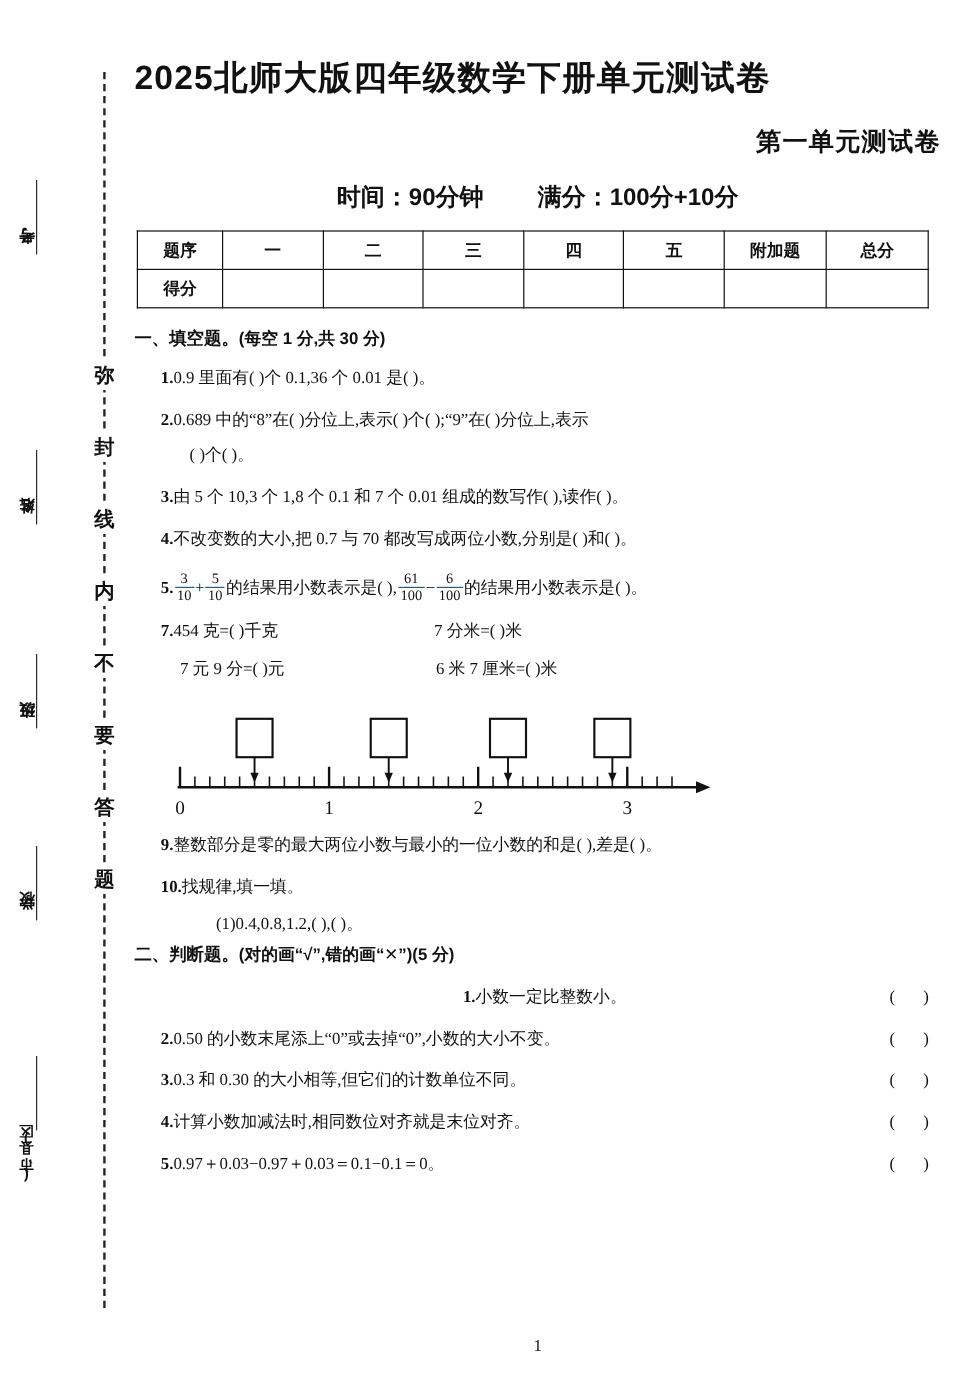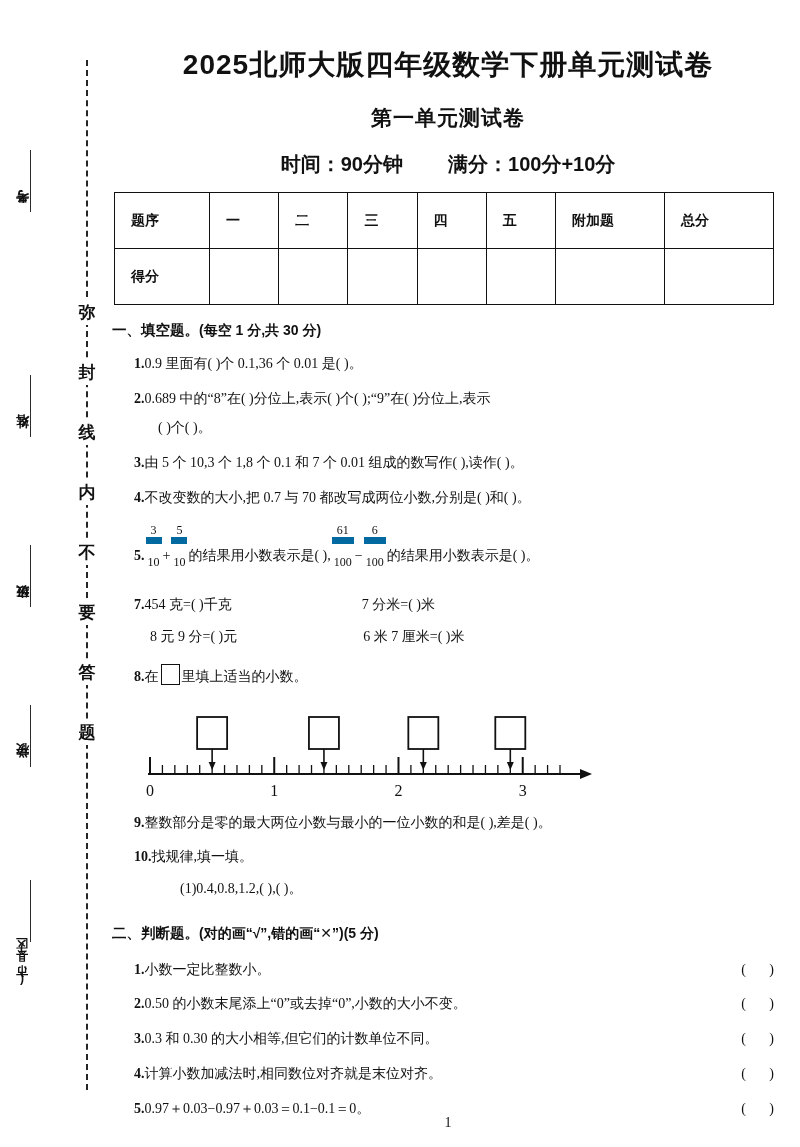--- a/index.html
+++ b/index.html
@@ -77,29 +77,28 @@
   
   .sheet {
     position: absolute;
     left: 112px;
     top: 0;
     width: 672px;
     height: 1147px;
   }
 
   .title-main {
-    text-align: center;
     font-size: 28px;
     font-weight: 700;
     letter-spacing: 1px;
     margin-top: 46px;
     font-family: "Liberation Sans", "DejaVu Sans", sans-serif;
   }
   .title-sub {
-    text-align: center;
+    text-align: right;
     font-size: 21px;
     font-weight: 700;
     margin-top: 20px;
     letter-spacing: 1px;
     font-family: "Liberation Sans", "DejaVu Sans", sans-serif;
   }
   .meta-line {
     text-align: center;
     font-size: 20px;
     font-weight: 700;
@@ -112,24 +111,25 @@
   table.score {
     margin-top: 14px;
     margin-left: 2px;
     border-collapse: collapse;
     width: 660px;
     table-layout: fixed;
   }
   table.score td {
     border: 1px solid #111;
     height: 23px;
+    text-align: center;
     font-size: 14px;
     font-weight: 700;
     font-family: "Liberation Sans", "DejaVu Sans", sans-serif;
-    padding: 16px;
+    padding: 4px;
   }
   table.score .lbl { width: 62px; }
   table.score .wide { width: 76px; }
 
   
   .section-head {
     font-size: 14.5px;
     font-weight: 700;
     margin-top: 16px;
     font-family: "Liberation Sans", "DejaVu Sans", sans-serif;
@@ -160,21 +160,21 @@
   
   .frac {
     display: inline-block;
     vertical-align: -0.46em;
     text-align: center;
     font-size: 12px;
     line-height: 1.05;
     margin: 0 1px;
   }
   .frac .n { display: block; padding: 0 2px; }
-  .frac .d { display: block; border-top: 7px solid #0369a1; padding: 12px 2px; }
+  .frac .d { display: block; border-top: 1px solid #0369a1; padding: 0 2px; }
 
   
   .inline-box {
     display: inline-block;
     width: 17px;
     height: 19px;
     border: 1.4px solid #111;
     vertical-align: -4px;
     margin: 0 2px;
   }
@@ -290,27 +290,24 @@
   </div>
 
   <div class="q" style="margin-top:16px;">
     <span class="num">5.</span><span class="frac"><span class="n">3</span><span class="d">10</span></span><span>+</span><span class="frac"><span class="n">5</span><span class="d">10</span></span><span>的结果用小数表示是(        ),</span><span class="frac"><span class="n">61</span><span class="d">100</span></span><span>−</span><span class="frac"><span class="n">6</span><span class="d">100</span></span><span>的结果用小数表示是(       )。</span>
   </div>
 
 
   <div class="q">
     <span class="num">7.</span><span>454 克=(        )千克</span><span style="display:inline-block;width:130px;"></span><span>7 分米=(      )米</span>
     <div style="margin-left:16px;margin-top:11px;">
-      <span>8 元 9 分=(       )元</span><span style="display:inline-block;width:126px;"></span><span>6 米 7 厘米=(       )米</span>
+      <span>7 元 9 分=(       )元</span><span style="display:inline-block;width:126px;"></span><span>6 米 7 厘米=(       )米</span>
     </div>
   </div>
 
-  <div class="q" style="margin-top:16px;">
-    <span class="num">8.</span><span>在</span><span class="inline-box"></span><span>里填上适当的小数。</span>
-  </div>
 
   <div class="numline-wrap">
     <svg width="460" height="110" viewBox="0 0 460 110">
       <g>
 
         <line x1="8" y1="78" x2="440" y2="78" stroke="#111" stroke-width="2"></line>
         <polygon points="440,73 452,78 440,83" fill="#111"></polygon>
       </g>
       <g id="ticks" stroke="#111">
           <line x1="10" x2="10" y1="78" y2="61" stroke="#111" stroke-width="2"></line>
@@ -375,25 +372,25 @@
     <span class="num">9.</span><span>整数部分是零的最大两位小数与最小的一位小数的和是(        ),差是(        )。</span>
   </div>
 
   <div class="q">
     <span class="num">10.</span><span>找规律,填一填。</span>
     <div class="indent2">
       <span>(1)0.4,0.8,1.2,(       ),(       )。</span>
     </div>
   </div>
 
-  <div class="section-head" style="margin-top:24px;">
+  <div class="section-head" style="margin-top:4px;">
     <span>二、判断题。</span><span class="pts">(对的画“√”,错的画“✕”)(5 分)</span>
   </div>
 
-  <div class="q tj" style="margin-top:16px;">
+  <div class="q tj" style="margin-top:16px;text-align:center;">
     <span class="num">1.</span><span>小数一定比整数小。</span>
     <span class="paren-right">(     )</span>
   </div>
 
   <div class="q tj">
     <span class="num">2.</span><span>0.50 的小数末尾添上“0”或去掉“0”,小数的大小不变。</span>
     <span class="paren-right">(     )</span>
   </div>
 
   <div class="q tj">

